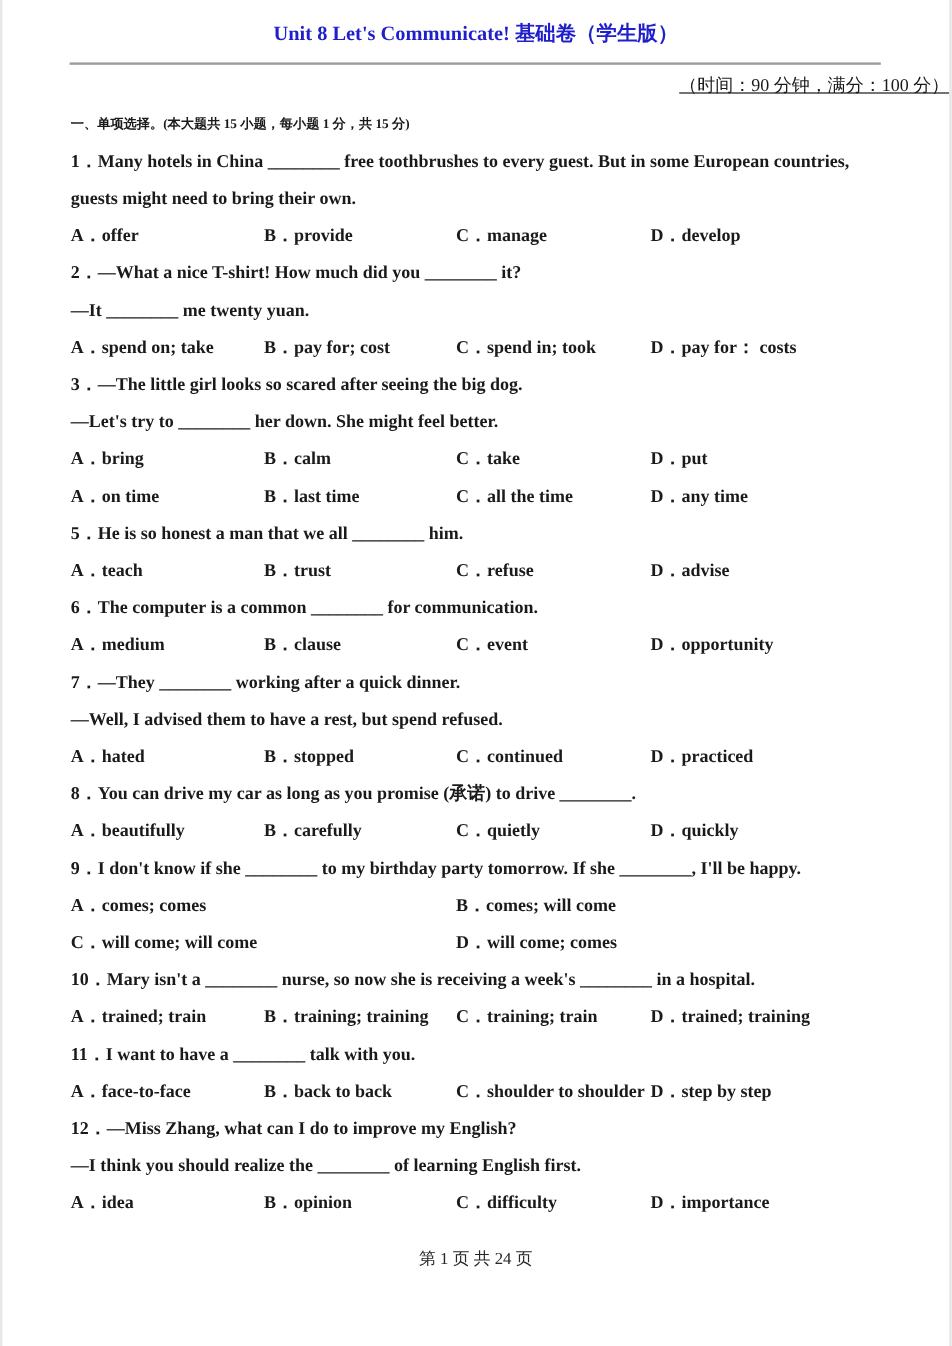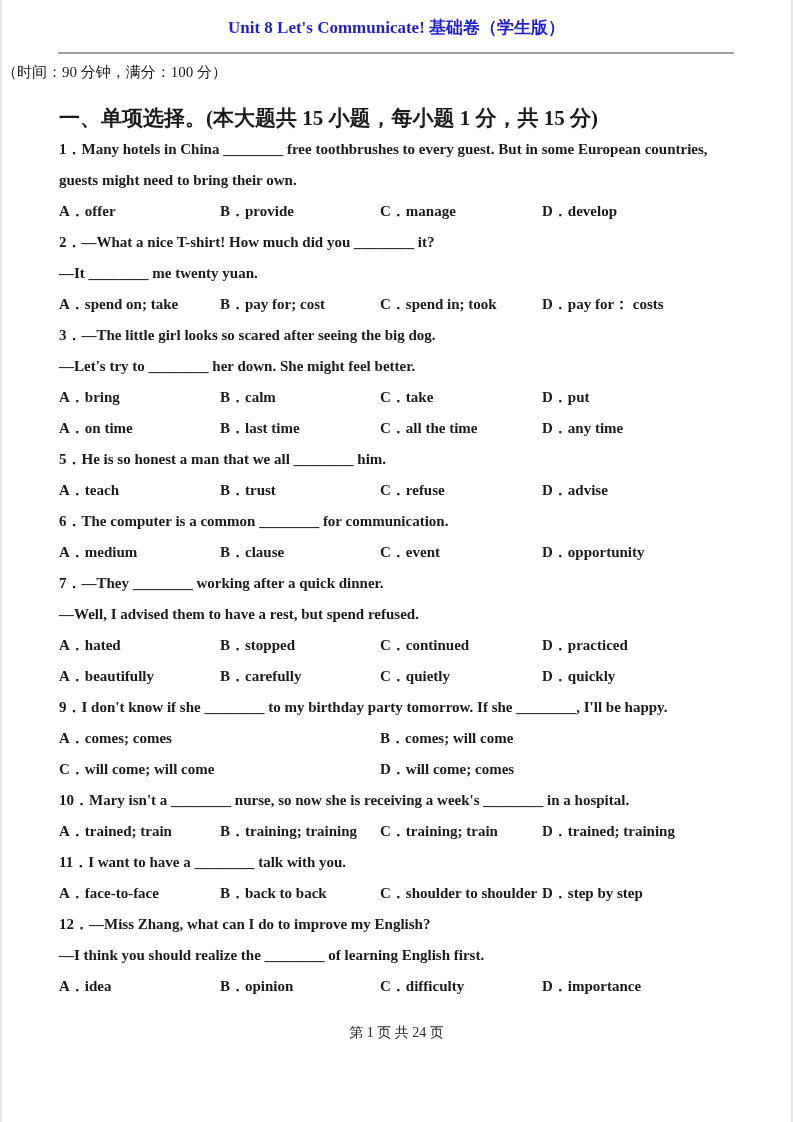--- a/index.html
+++ b/index.html
@@ -24,31 +24,32 @@
     font-size: 17px;
     line-height: 24px;
     white-space: pre;
   }
   .rule {
     height: 0;
     border-top: 2px solid #9c9c9c;
     margin: 12px 57px 0 56px;
   }
   .subtitle {
-    text-align: left;
+    text-align: right;
     font-size: 15px;
     line-height: 30px;
     margin-top: 3px;
     white-space: pre;
+    text-decoration: underline;
   }
   .section-heading {
     font-weight: bold;
-    font-size: 21px;
+    font-size: 11px;
     line-height: 31px;
-    margin-top: 16px;
+    margin-top: 2px;
     padding-left: 57px;
     white-space: pre;
   }
   .line {
     position: relative;
     height: 31px;
     line-height: 31px;
     font-size: 15px;
     white-space: pre;
     font-weight: bold;
@@ -95,20 +96,21 @@
       <div class="line stem">—Let's try to ________ her down. She might feel better.</div>
       <div class="line options"><span class="opt c4-0">A．bring</span><span class="opt c4-1">B．calm</span><span class="opt c4-2">C．take</span><span class="opt c4-3">D．put</span></div>
       <div class="line options"><span class="opt c4-0">A．on time</span><span class="opt c4-1">B．last time</span><span class="opt c4-2">C．all the time</span><span class="opt c4-3">D．any time</span></div>
       <div class="line stem">5．He is so honest a man that we all ________ him.</div>
       <div class="line options"><span class="opt c4-0">A．teach</span><span class="opt c4-1">B．trust</span><span class="opt c4-2">C．refuse</span><span class="opt c4-3">D．advise</span></div>
       <div class="line stem">6．The computer is a common ________ for communication.</div>
       <div class="line options"><span class="opt c4-0">A．medium</span><span class="opt c4-1">B．clause</span><span class="opt c4-2">C．event</span><span class="opt c4-3">D．opportunity</span></div>
       <div class="line stem">7．—They ________ working after a quick dinner.</div>
       <div class="line stem">—Well, I advised them to have a rest, but spend refused.</div>
       <div class="line options"><span class="opt c4-0">A．hated</span><span class="opt c4-1">B．stopped</span><span class="opt c4-2">C．continued</span><span class="opt c4-3">D．practiced</span></div>
+      <div class="line stem">8．You can drive my car as long as you promise (承诺) to drive ________.</div>
       <div class="line options"><span class="opt c4-0">A．beautifully</span><span class="opt c4-1">B．carefully</span><span class="opt c4-2">C．quietly</span><span class="opt c4-3">D．quickly</span></div>
       <div class="line stem">9．I don't know if she ________ to my birthday party tomorrow. If she ________, I'll be happy.</div>
       <div class="line options"><span class="opt c2-0">A．comes; comes</span><span class="opt c2-1">B．comes; will come</span></div>
       <div class="line options"><span class="opt c2-0">C．will come; will come</span><span class="opt c2-1">D．will come; comes</span></div>
       <div class="line stem">10．Mary isn't a ________ nurse, so now she is receiving a week's ________ in a hospital.</div>
       <div class="line options"><span class="opt c4-0">A．trained; train</span><span class="opt c4-1">B．training; training</span><span class="opt c4-2">C．training; train</span><span class="opt c4-3">D．trained; training</span></div>
       <div class="line stem">11．I want to have a ________ talk with you.</div>
       <div class="line options"><span class="opt c4-0">A．face-to-face</span><span class="opt c4-1">B．back to back</span><span class="opt c4-2">C．shoulder to shoulder</span><span class="opt c4-3">D．step by step</span></div>
       <div class="line stem">12．—Miss Zhang, what can I do to improve my English?</div>
       <div class="line stem">—I think you should realize the ________ of learning English first.</div>

